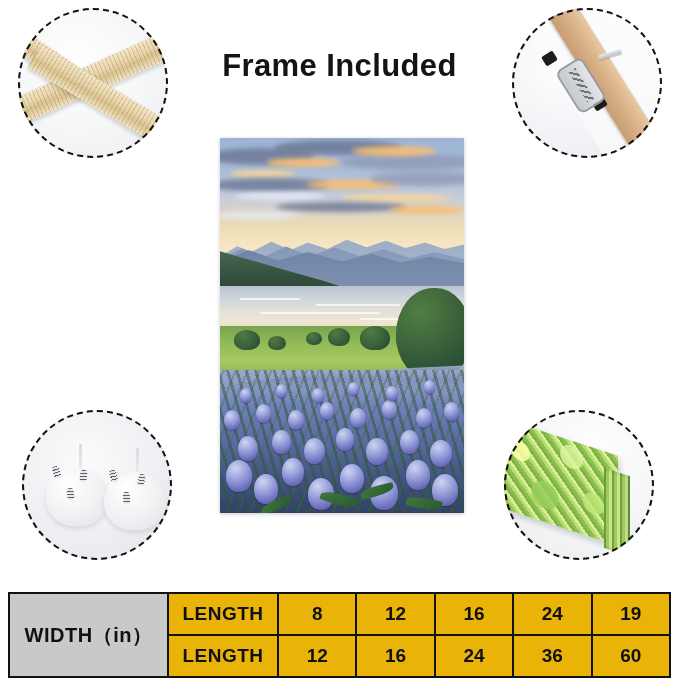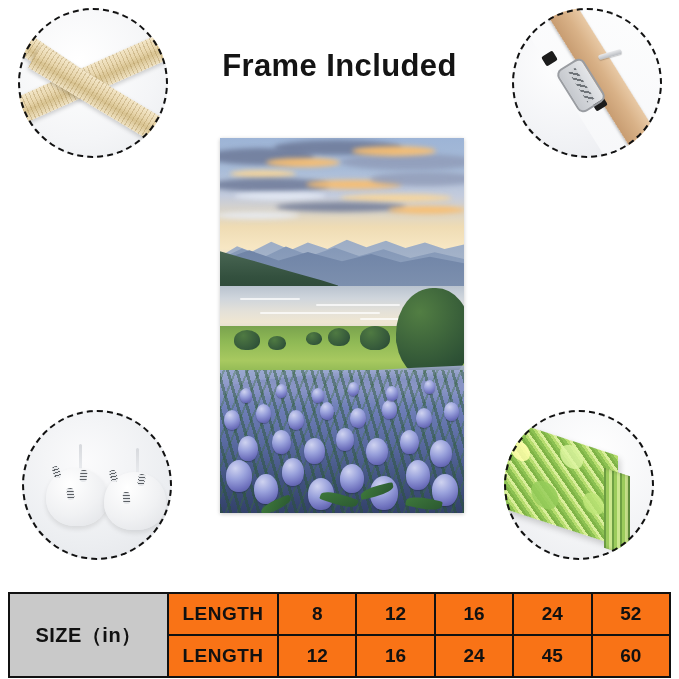--- a/index.html
+++ b/index.html
@@ -155,21 +155,21 @@
     background:linear-gradient(140deg,#3f7a3c,#2a5730);}
 
   
   #size-table{
     position:absolute;left:8px;top:592px;width:663px;
     border-collapse:collapse;table-layout:fixed;
   }
   #size-table td{
     border:2px solid #111;text-align:center;vertical-align:middle;
     font-size:19px;font-weight:bold;height:38px;color:#111;
-    background:#f97316;
+    background:#eab308;
   }
   #size-table td.size-head{
     background:#c9c9c9;font-size:20px;width:155px;letter-spacing:.5px;
   }
   #size-table td.row-head{width:106px;font-size:19px;letter-spacing:.5px;}
 </style>
 </head>
 <body>
 
 <div class="title">Frame Included</div>
@@ -289,30 +289,30 @@
   <div class="bloom" style="left:204px;top:242px;width:11px;height:14px;"></div>
   <div class="leaf" style="left:100px;top:356px;width:38px;height:11px;transform:rotate(18deg);"></div>
   <div class="leaf" style="left:140px;top:348px;width:34px;height:10px;transform:rotate(-14deg);"></div>
   <div class="leaf" style="left:40px;top:362px;width:32px;height:10px;transform:rotate(-22deg);"></div>
   <div class="leaf" style="left:186px;top:360px;width:36px;height:11px;transform:rotate(12deg);"></div>
 </div>
 
 <table id="size-table">
   <tbody>
     <tr>
-      <td class="size-head" rowspan="2">SIZE（in）</td>
+      <td class="size-head" rowspan="2">WIDTH（in）</td>
       <td class="row-head">LENGTH</td>
       <td>8</td>
       <td>12</td>
       <td>16</td>
       <td>24</td>
-      <td>52</td>
+      <td>19</td>
     </tr>
     <tr>
       <td class="row-head">LENGTH</td>
       <td>12</td>
       <td>16</td>
       <td>24</td>
-      <td>45</td>
+      <td>36</td>
       <td>60</td>
     </tr>
   </tbody>
 </table>
 
 </body></html>

